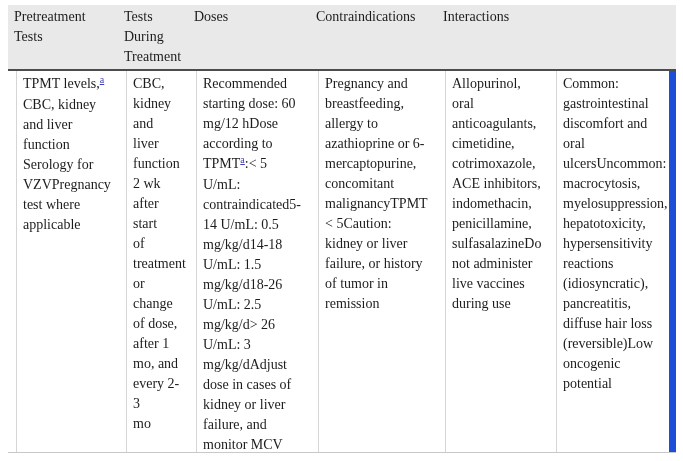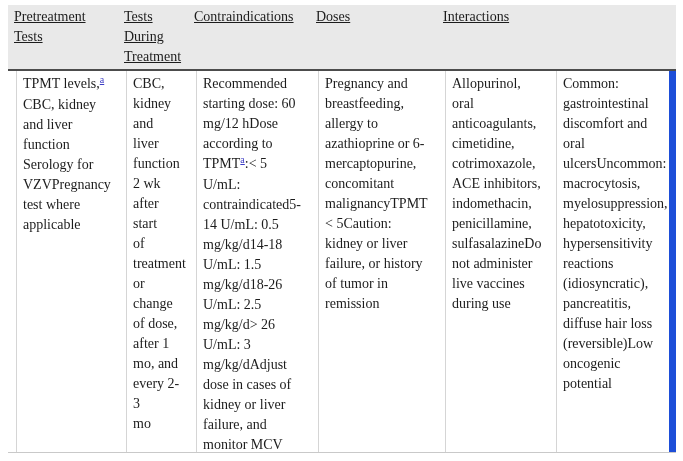--- a/index.html
+++ b/index.html
@@ -19,21 +19,20 @@
     position: absolute;
     left: 8px;
     top: 5px;
     width: 668px;
   }
   .header-row {
     display: grid;
     grid-template-columns: 110px 70px 122px 127px 111px 128px;
     background: #e9e9e9;
     border-bottom: 2px solid #4c4c4c;
-    text-decoration: underline;
   }
   .header-cell {
     box-sizing: border-box;
     padding: 2px 6px;
     font-size: 14px;
     line-height: 20px;
     white-space: pre-line;
   }
   .body-row {
     display: grid;
@@ -70,22 +69,22 @@
 <body>
 
 <div class="drug-table">
 
   <div class="header-row">
     <div class="header-cell">Pretreatment
 Tests</div>
     <div class="header-cell">Tests
 During
 Treatment</div>
+    <div class="header-cell">Doses</div>
     <div class="header-cell">Contraindications</div>
-    <div class="header-cell">Doses</div>
     <div class="header-cell">Interactions</div>
   </div>
 
   <div class="body-row">
     <div class="body-cell">
       <div class="cell-text"><span>TPMT levels,</span><a class="footnote-link">a</a><span>
 CBC, kidney
 and liver
 function
 Serology for

